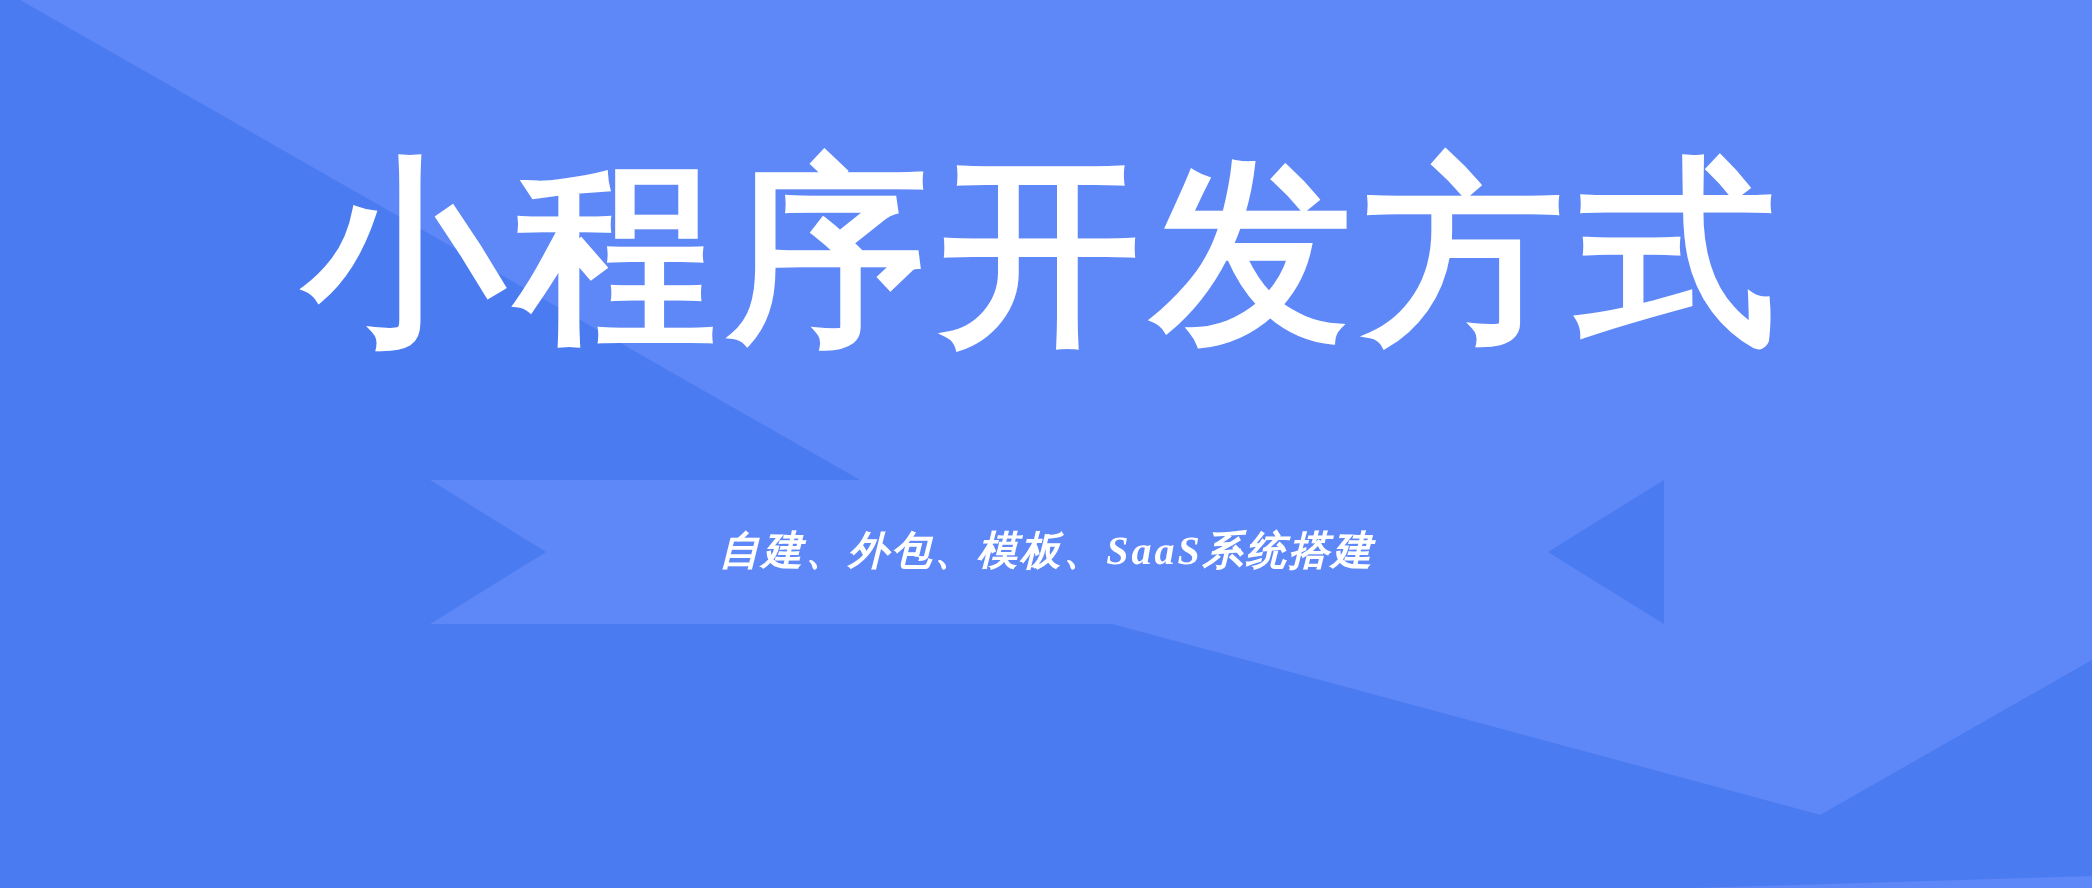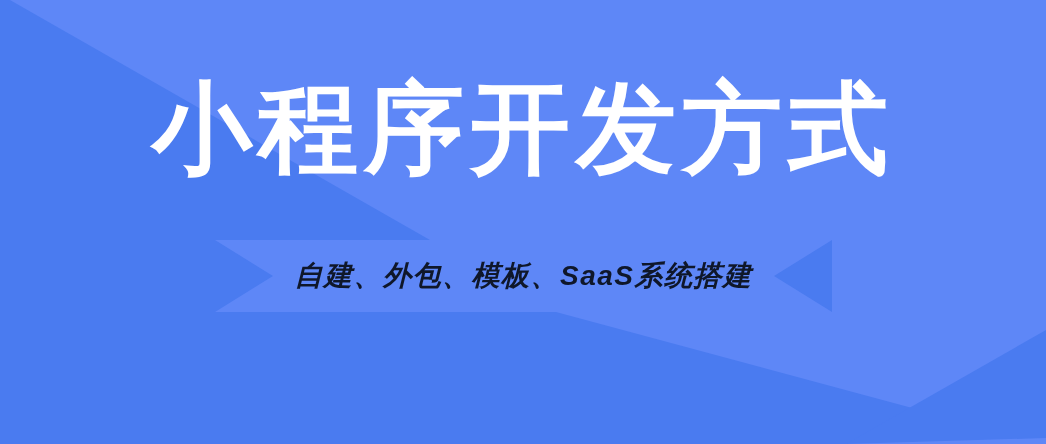--- a/index.html
+++ b/index.html
@@ -7,21 +7,21 @@
     padding: 0;
     background: #ffffff;
   }
 
   #banner {
     position: relative;
     width: 1046px;
     height: 444px;
     overflow: hidden;
     background: #4a7bf0;
-    font-family: Liberation Sans, sans-serif;
+    font-family: Liberation Serif, serif;
     user-select: none;
   }
 
   
   .bg-layer {
     position: absolute;
     inset: 0;
     width: 100%;
     height: 100%;
     display: block;
@@ -42,22 +42,22 @@
     width: 100%;
     height: 100%;
     display: block;
   }
   .ribbon-text {
     position: absolute;
     inset: 0;
     display: flex;
     align-items: center;
     justify-content: center;
-    color: #0f172a;
-    font-size: 28px;
+    color: #ffffff;
+    font-size: 20px;
     font-weight: 700;
     font-style: italic;
     letter-spacing: 1.5px;
     line-height: 1;
     padding-bottom: 1px;
     white-space: nowrap;
     z-index: 4;
   }
 
   

